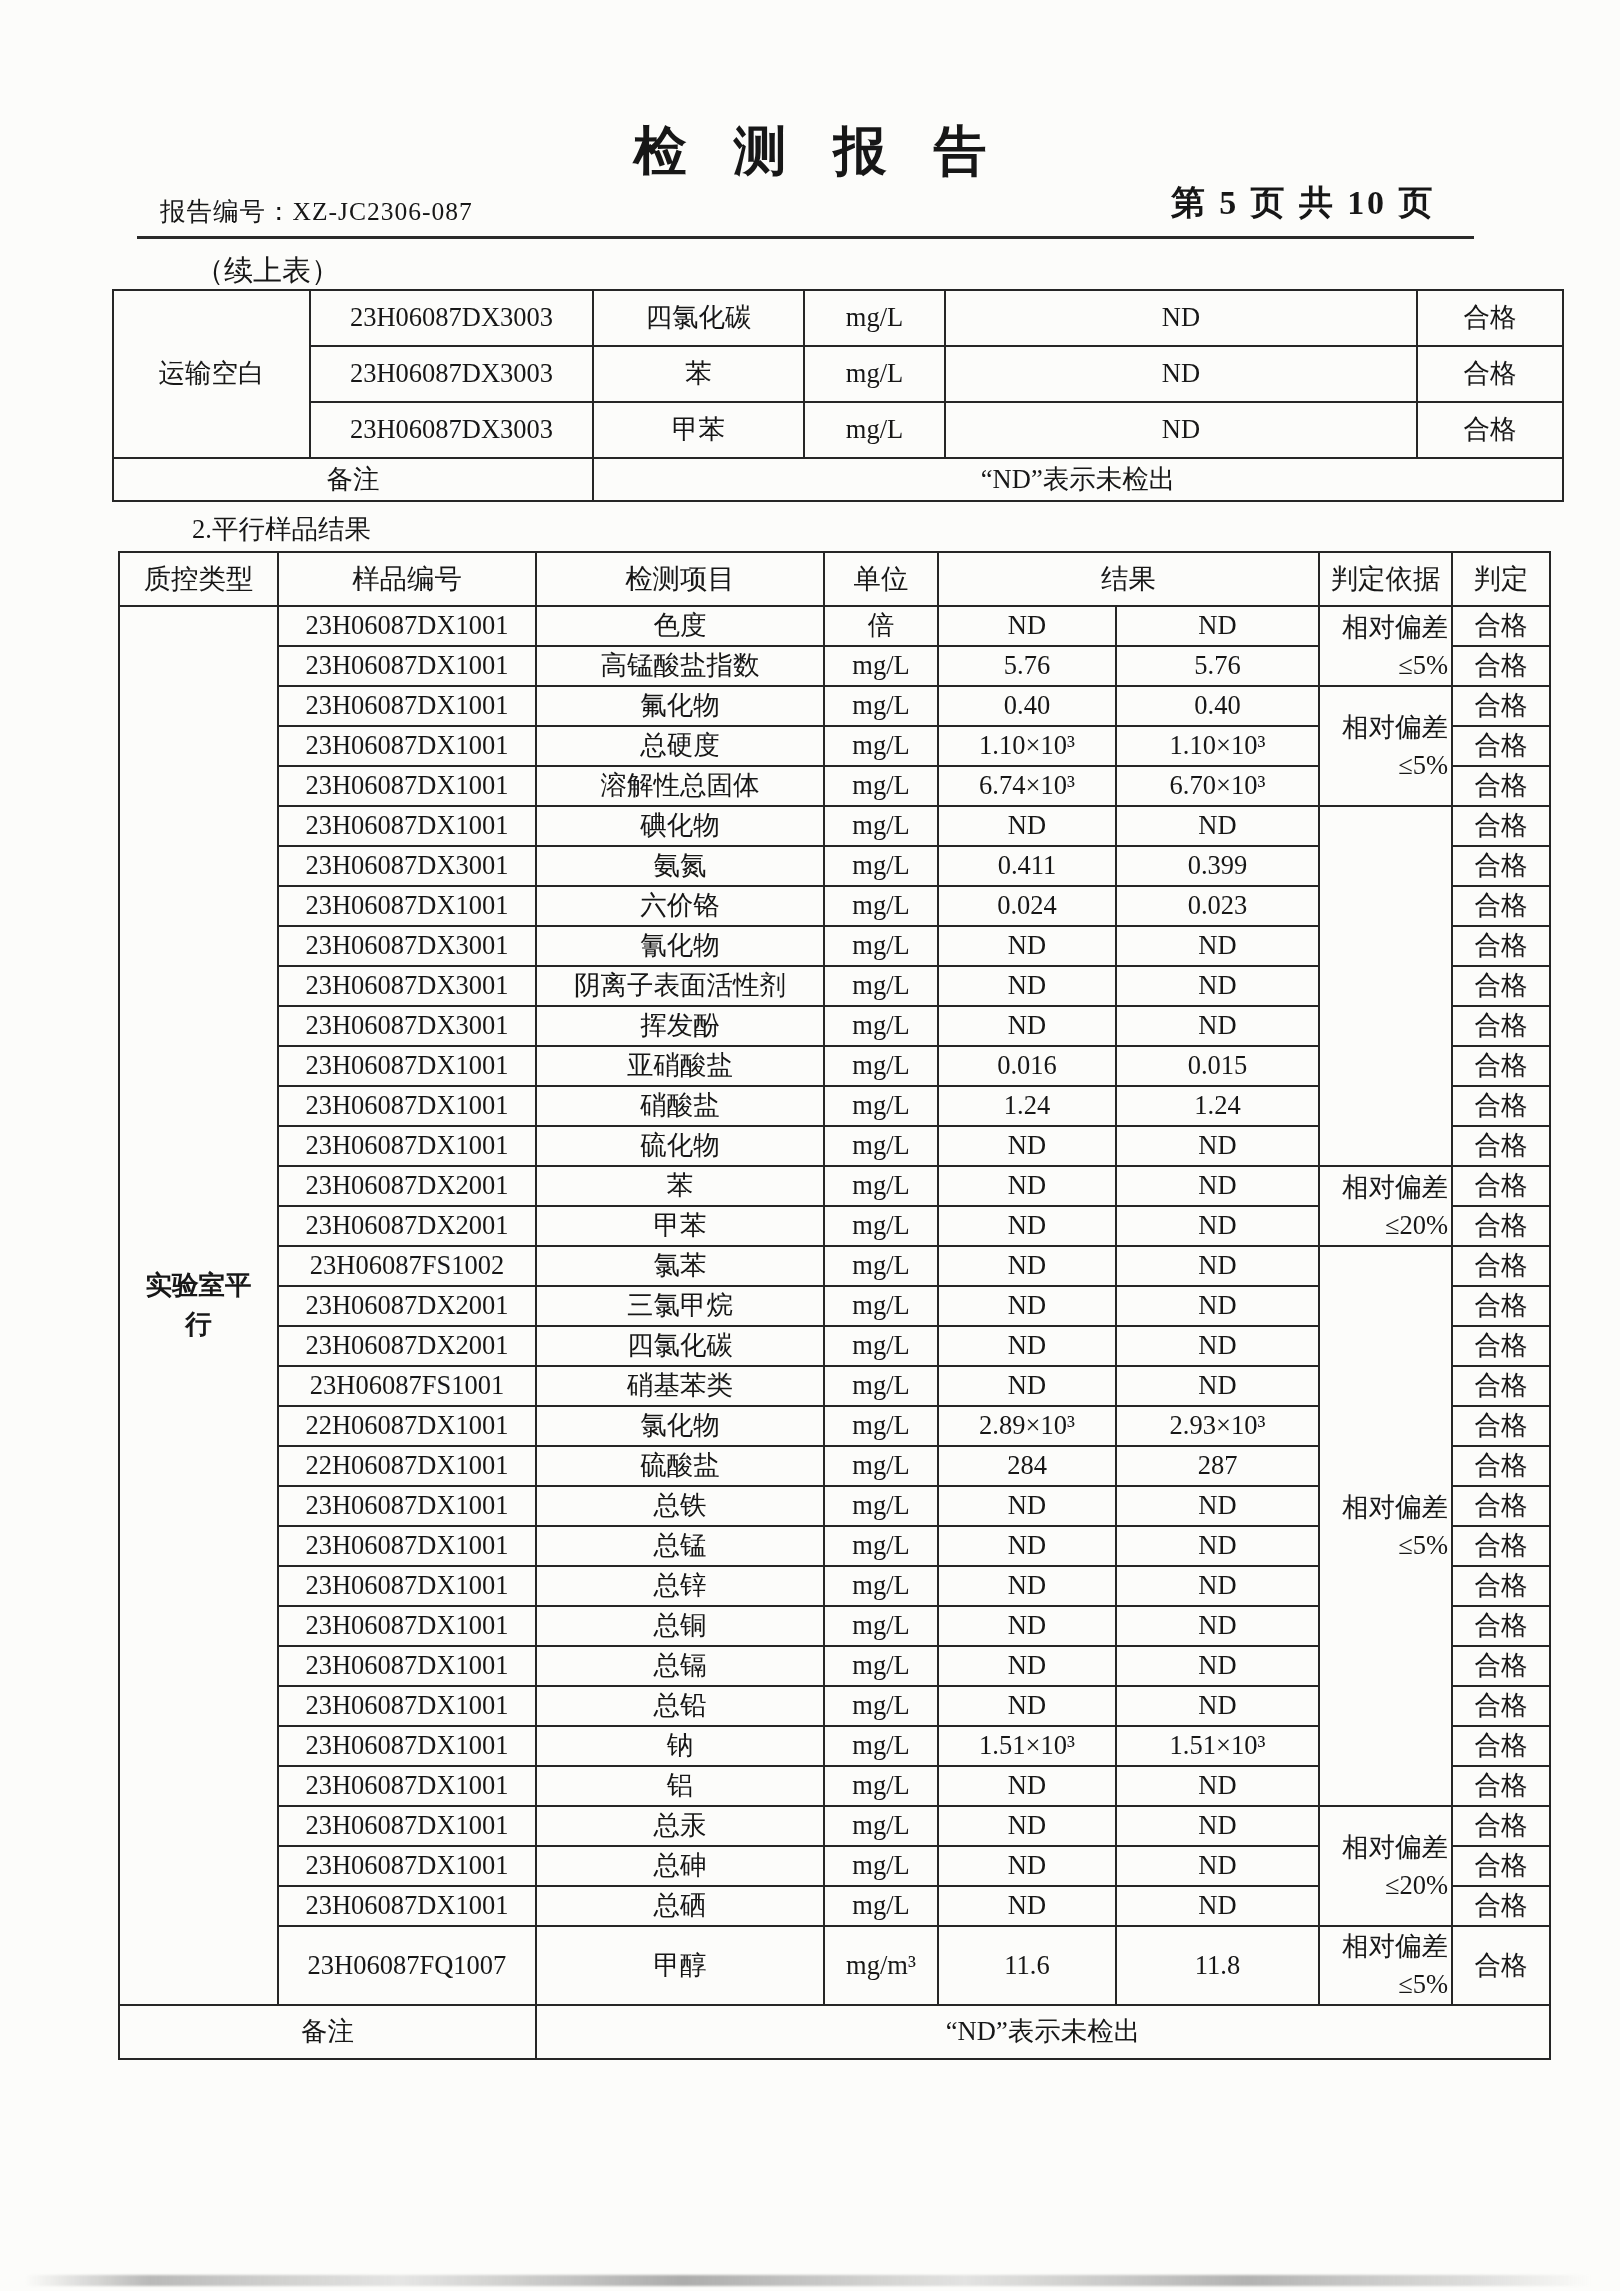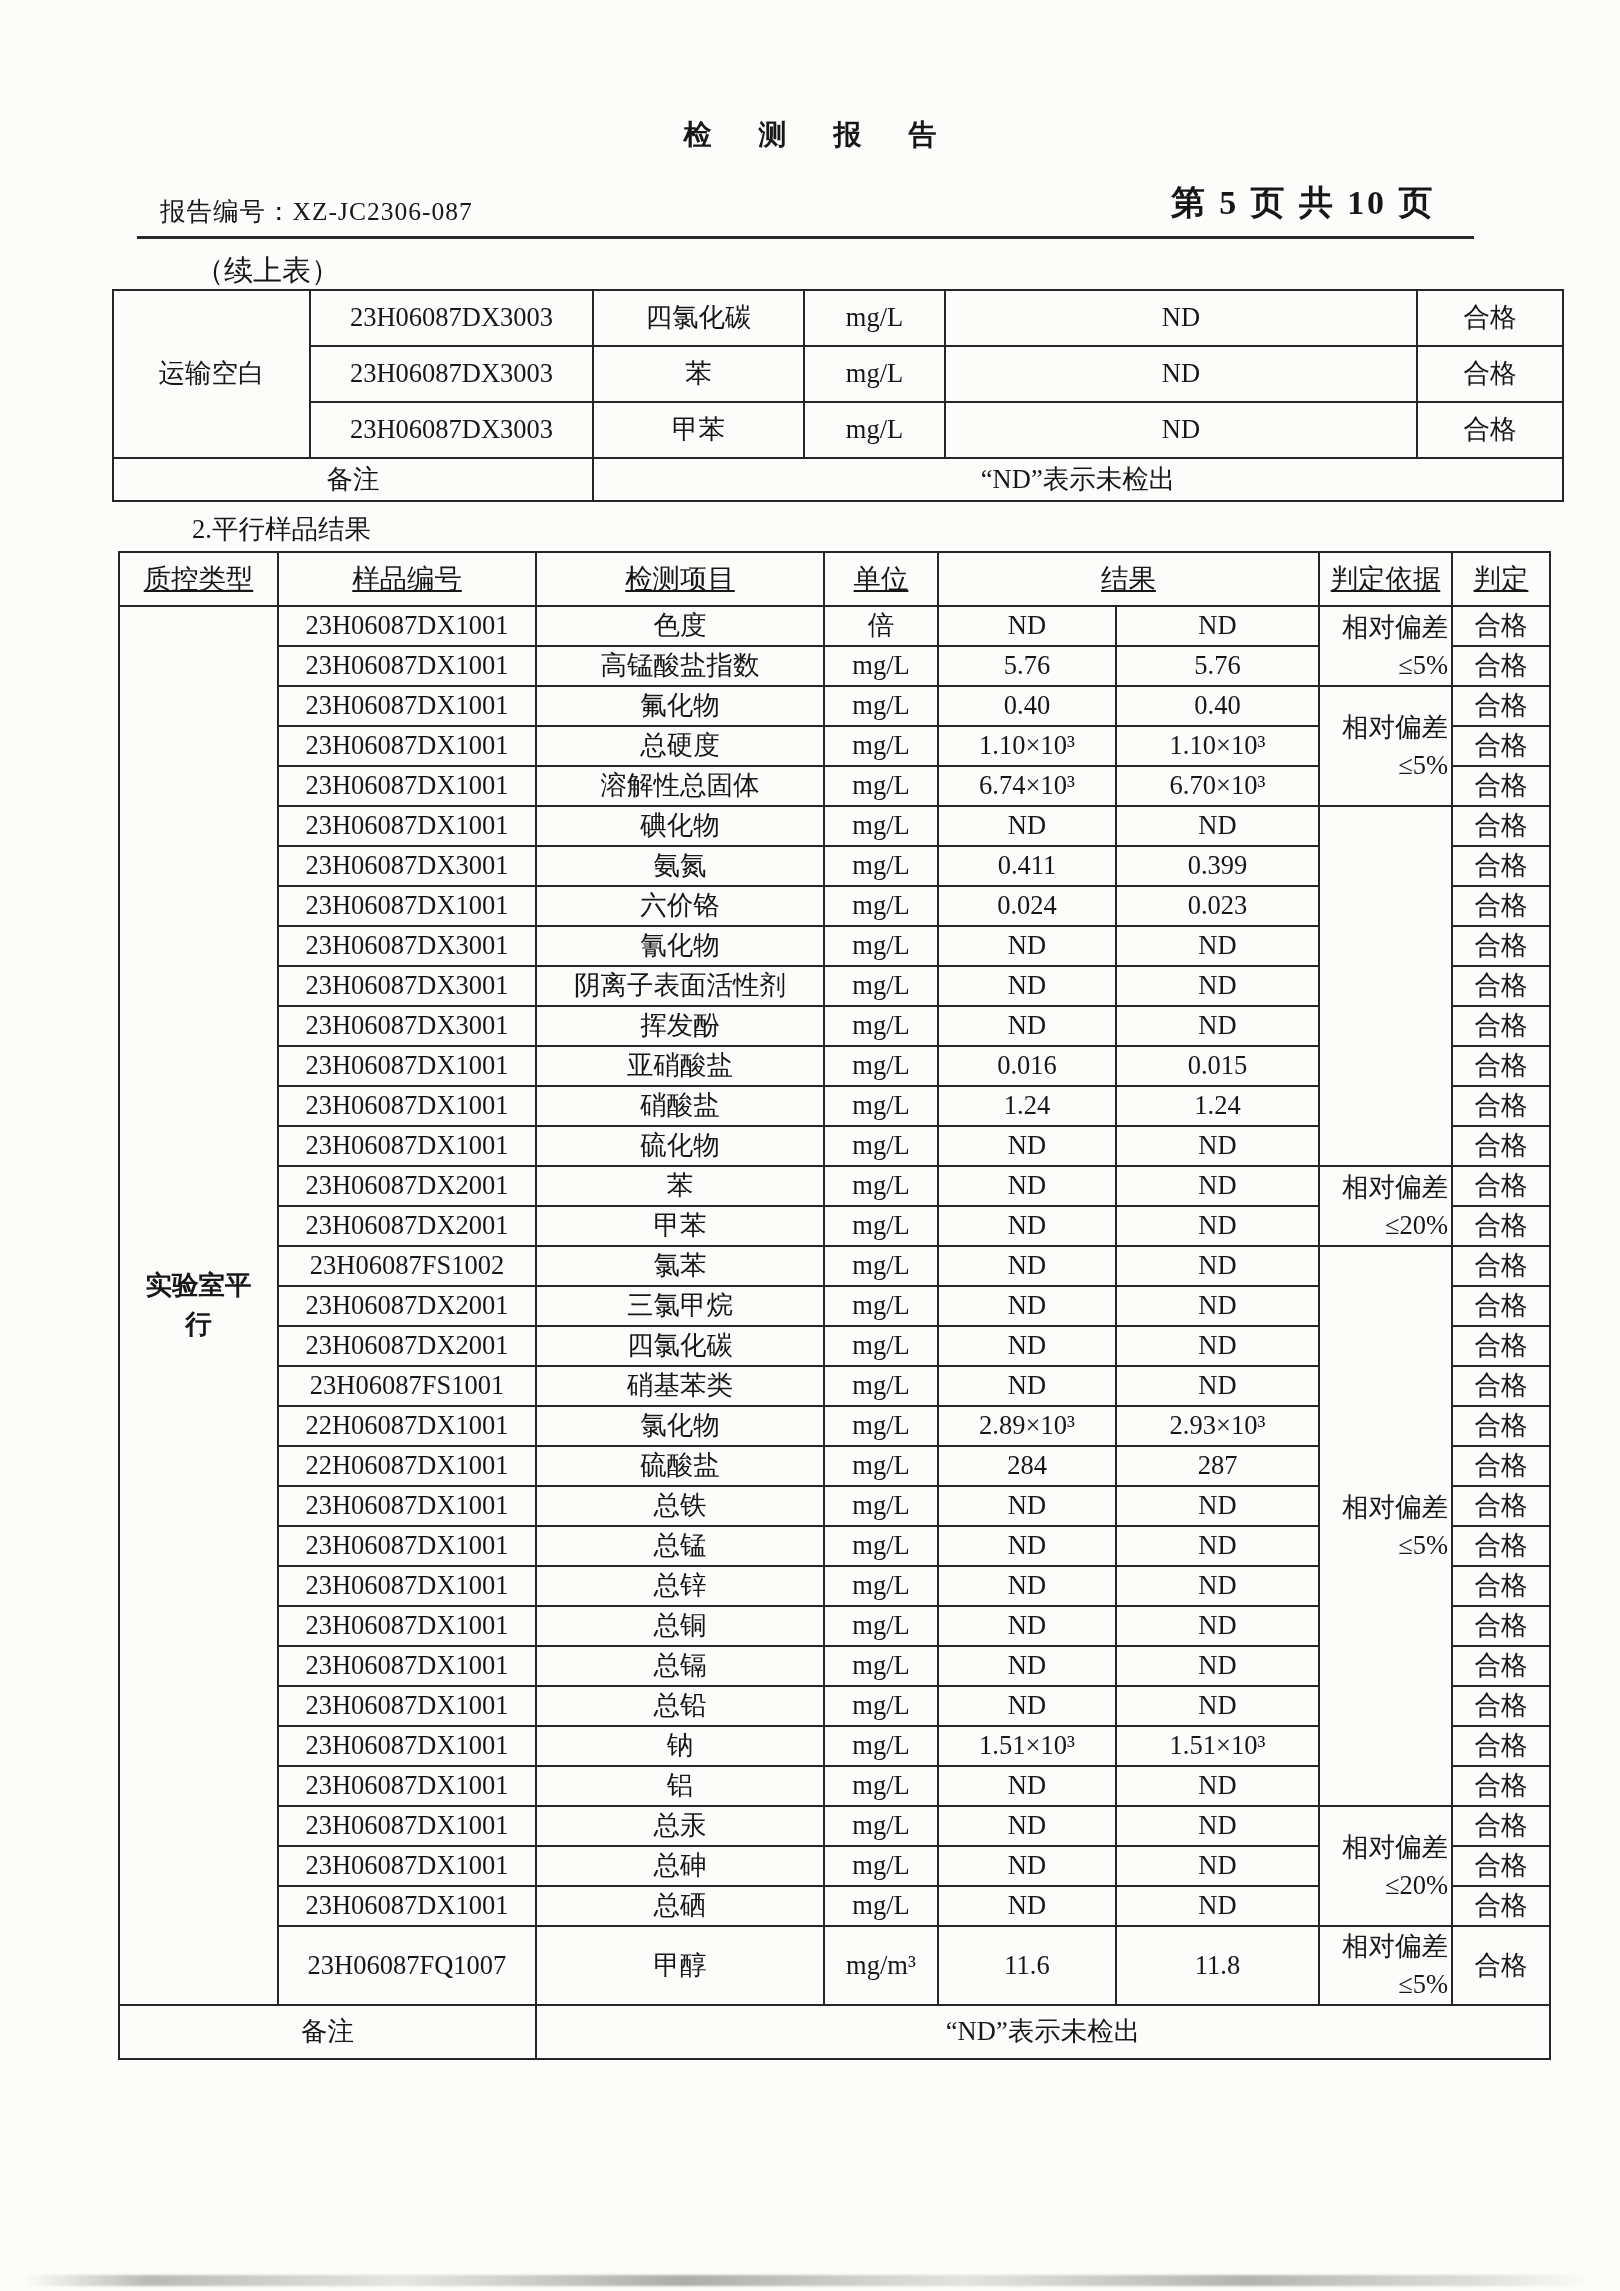--- a/index.html
+++ b/index.html
@@ -8,21 +8,21 @@
     position: relative;
     background: #fcfcfa;
     color: #171717;
     font-family: "Liberation Serif", "DejaVu Serif", serif;
     overflow: hidden;
   }
   .page { position: absolute; inset: 0; }
 
   .title {
     position: absolute; top: 116px; left: 0; width: 100%;
-    text-align: center; font-size: 28px; font-weight: bold;
+    text-align: center; font-size: 53px; font-weight: bold;
     letter-spacing: 47px; text-indent: 47px; white-space: nowrap;
   }
   .meta-reportno {
     position: absolute; top: 194px; left: 160px;
     font-size: 25.5px; font-weight: normal; letter-spacing: 1px;
   }
   .meta-page {
     position: absolute; top: 180px; left: 1171px;
     font-size: 34px; font-weight: bold; letter-spacing: 2.9px;
   }
@@ -51,21 +51,21 @@
     font-weight: normal;
     padding: 0 2.9px;
     overflow: hidden;
     line-height: 1.25;
   }
   #t1 { top: 289px; left: 112px; width: 1451px; }
   #t1 tbody tr { height: 56px; }
   #t1 tbody.remark-body tr { height: 43px; }
   #t2 { top: 551px; left: 118px; width: 1431px; }
   #t2 thead tr { height: 54px; }
-  #t2 thead th { font-size: 27.4px; text-decoration: underline; }
+  #t2 thead th { font-size: 27.4px; }
   #t2 tbody tr { height: 40px; }
   #t2 tbody tr.tall { height: 75px; }
   #t2 tbody.remark-body tr { height: 54px; }
   .basis-cell { white-space: pre-line; line-height: 1.45; text-align: right; }
   .qc-cell div { width: 110px; margin: 0 auto; line-height: 1.5; font-weight: bold; }
 
   .scan-artifact {
     position: absolute; bottom: 5.9px; left: 23.5px; width: 1568px; height: 10.8px;
     background: linear-gradient(90deg,
       rgba(120,120,120,0) 0%, rgba(105,105,105,0.45) 8%,

